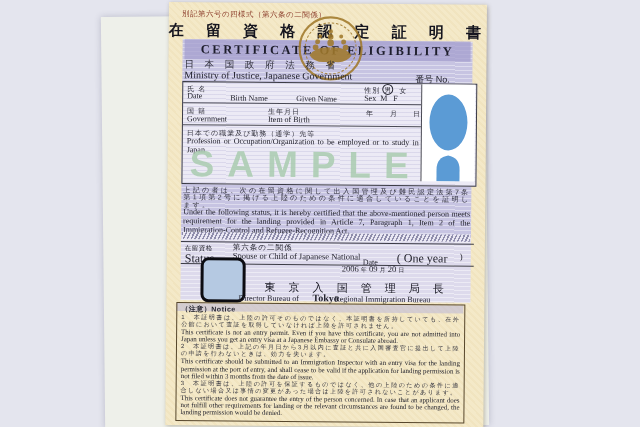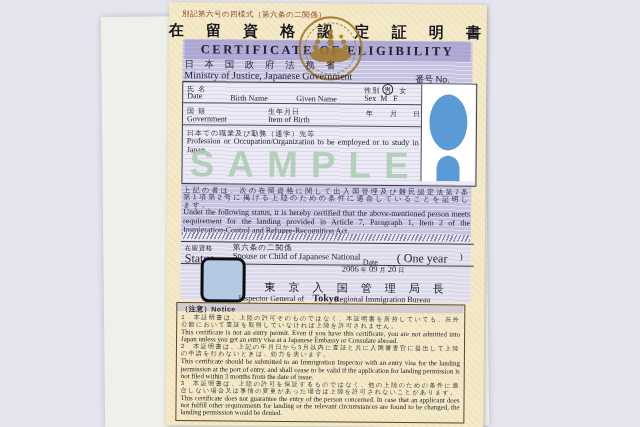--- a/index.html
+++ b/index.html
@@ -192,21 +192,21 @@
   <div id="date-line" class="abs serif">
     <span>2006</span>
     <span class="unit">年</span>
     <span>09</span>
     <span class="unit">月</span>
     <span>20</span>
     <span class="unit">日</span>
   </div>
   <div id="date-label" class="abs serif">Date</div>
   <div id="office-jp" class="abs">東 京 入 国 管 理 局 長</div>
-  <div id="director-label" class="abs serif">Inspector General of</div>
+  <div id="director-label" class="abs serif">Director Bureau of</div>
   <div id="city-label" class="abs serif">Tokyo</div>
   <div id="office-en" class="abs serif">Regional Immigration Bureau</div>
 
   <div id="notice-head-bg" class="abs"></div>
   <div id="notice-box" class="abs">
     <div id="notice-heading">（注意）Notice</div>
     <div class="notice-jp">1　本証明書は、上陸の許可そのものではなく、本証明書を所持していても、在外公館において査証を取得していなければ上陸を許可されません。</div>
     <div class="notice-en serif">This certificate is not an entry permit. Even if you have this certificate, you are not admitted into Japan unless you get an entry visa at a Japanese Embassy or Consulate abroad.</div>
     <div class="notice-jp">2　本証明書は、上記の年月日から3月以内に査証と共に入国審査官に提出して上陸の申請を行わないときは、効力を失います。</div>
     <div class="notice-en serif">This certificate should be submitted to an Immigration Inspector with an entry visa for the landing permission at the port of entry, and shall cease to be valid if the application for landing permission is not filed within 3 months from the date of issue.</div>

